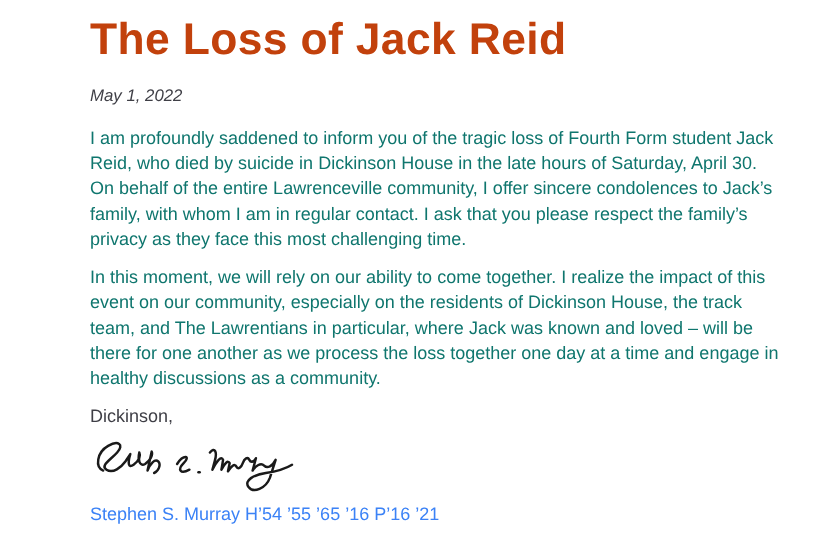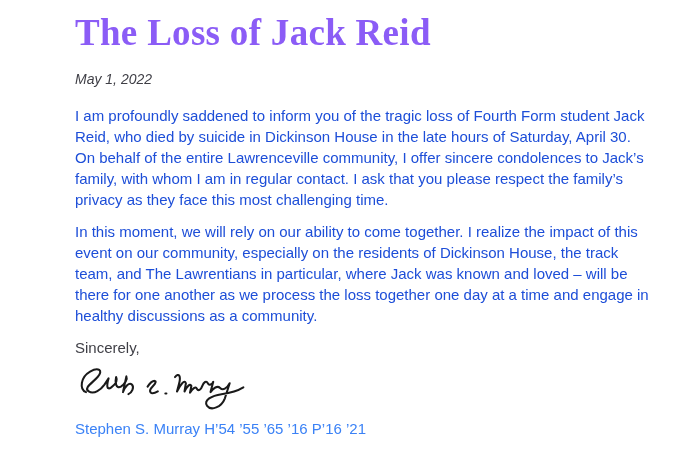--- a/index.html
+++ b/index.html
@@ -14,38 +14,38 @@
     font-family: "Liberation Sans", sans-serif;
     position: relative;
   }
   .letter {
     position: absolute;
     left: 75px;
     top: 12px;
     width: 580px;
   }
   .letter-title {
-    font-family: Liberation Serif, serif;
+    font-family: Liberation Sans, sans-serif;
     font-size: 37px;
     line-height: 1.15;
     font-weight: 600;
     letter-spacing: 0.3px;
-    color: #8b5cf6;
+    color: #c2410c;
     margin: 0 0 16px 0;
   }
   .letter-date {
     font-size: 14px;
     font-style: italic;
     color: #3f3f46;
     margin: 1px 0 18px 0;
   }
   .letter-paragraph {
     font-size: 15px;
     line-height: 21px;
-    color: #1d4ed8;
+    color: #0f766e;
     margin: 0 0 11px 0;
   }
   .letter-closing {
     font-size: 15px;
     line-height: 21px;
     color: #3f3f46;
     margin: 0 0 4px 0;
   }
   .signature {
     display: block;
@@ -63,21 +63,21 @@
 <div class="letter">
 
   <h1 class="letter-title">The Loss of Jack Reid</h1>
 
   <div class="letter-date">May 1, 2022</div>
 
   <p class="letter-paragraph">I am profoundly saddened to inform you of the tragic loss of Fourth Form student Jack Reid, who died by suicide in Dickinson House in the late hours of Saturday, April 30. On behalf of the entire Lawrenceville community, I offer sincere condolences to Jack’s family, with whom I am in regular contact. I ask that you please respect the family’s privacy as they face this most challenging time.</p>
 
   <p class="letter-paragraph">In this moment, we will rely on our ability to come together. I realize the impact of this event on our community, especially on the residents of Dickinson House, the track team, and The Lawrentians in particular, where Jack was known and loved – will be there for one another as we process the loss together one day at a time and engage in healthy discussions as a community.</p>
 
-  <p class="letter-closing">Sincerely,</p>
+  <p class="letter-closing">Dickinson,</p>
 
   <svg class="signature" width="178" height="52" viewBox="0 0 260 76" fill="none" stroke="#1a1a1a" stroke-width="3" stroke-linecap="round" stroke-linejoin="round" aria-hidden="true">
 
     <path d="M16 44 C6 40 8 22 22 14 C34 7 42 12 33 22 C25 31 12 38 20 43 C28 48 38 40 43 33 L49 24 C46 34 46 42 53 37 C60 32 62 26 60 22 C58 30 60 40 67 36 C73 32 77 25 75 21 L70 44 C73 36 79 29 83 33 C87 37 83 45 78 47"></path>
 
     <path d="M106 36 C114 24 123 26 114 35 C106 43 110 49 121 43"></path>
     <path d="M132 46 l1.5 0"></path>
 
     <path d="M146 22 C152 15 155 21 152 32 L149 43 C154 33 160 25 162 31 L160 43 C164 35 168 31 170 35 L168 45 C172 39 176 35 178 39 C180 43 184 41 186 35 C188 29 192 27 194 31 C196 35 200 33 202 29 L198 44 C202 38 208 34 212 38 C216 42 222 39 226 31 L219 53 C214 66 199 72 193 64 C187 56 200 49 214 47 C228 45 238 42 246 37"></path>
   </svg>

